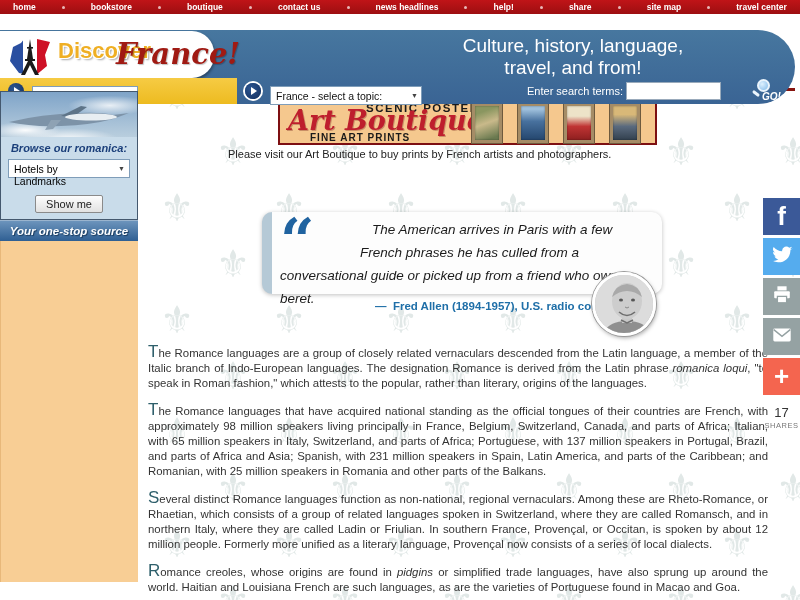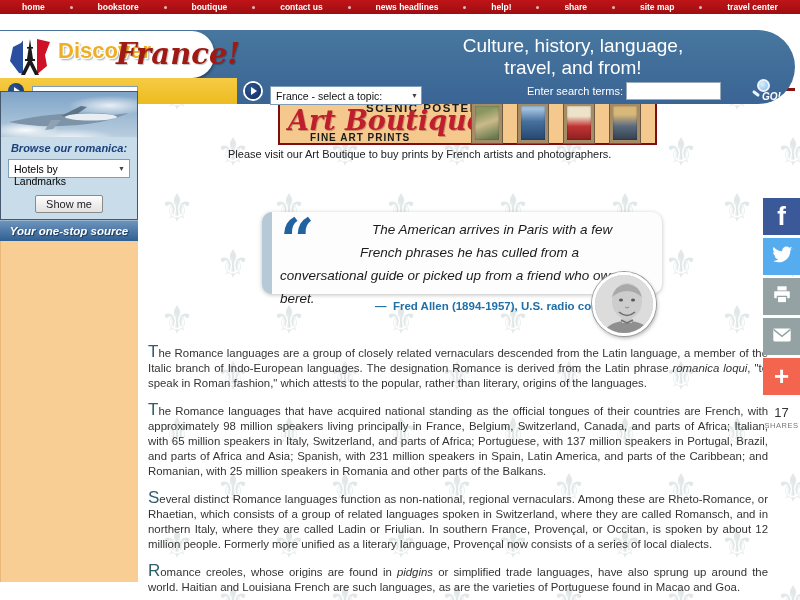--- a/index.html
+++ b/index.html
@@ -2,21 +2,21 @@
 <html><head>
 <meta charset="utf-8">
 <style>
   * { box-sizing: border-box; margin: 0; padding: 0; }
   html,body { width:800px; height:600px; overflow:hidden; background:#fff;
     font-family:"Liberation Sans", sans-serif; position:relative; }
 
   
   #topnav { position:absolute; left:0; top:0; width:800px; height:14px;
     background:linear-gradient(#C01418,#9D0E11); display:flex; align-items:center;
-    justify-content:space-between; padding:0 22px; z-index:6; }
+    justify-content:space-between; padding:0 13px; z-index:6; }
   .nav-item { color:#fff; font-size:8.5px; font-weight:bold; white-space:nowrap; cursor:pointer; }
   .nav-dot { width:3px; height:3px; border-radius:50%; background:#E9B9B9; }
 
   
   #header { position:absolute; left:0; top:14px; width:795px; height:74px;
     background:linear-gradient(#47779F,#3A6494); border-radius:0 38px 38px 0; z-index:4;margin-top:16px; }
   #redline { position:absolute; left:0; top:88px; width:795px; height:3px; background:#87140F; z-index:3; }
 
   .logo-panel { position:absolute; left:0; top:1px; width:214px; height:47px; background:#fff;
     border-radius:0 22px 22px 0; box-shadow:1px 2px 3px rgba(0,0,0,.35); }

